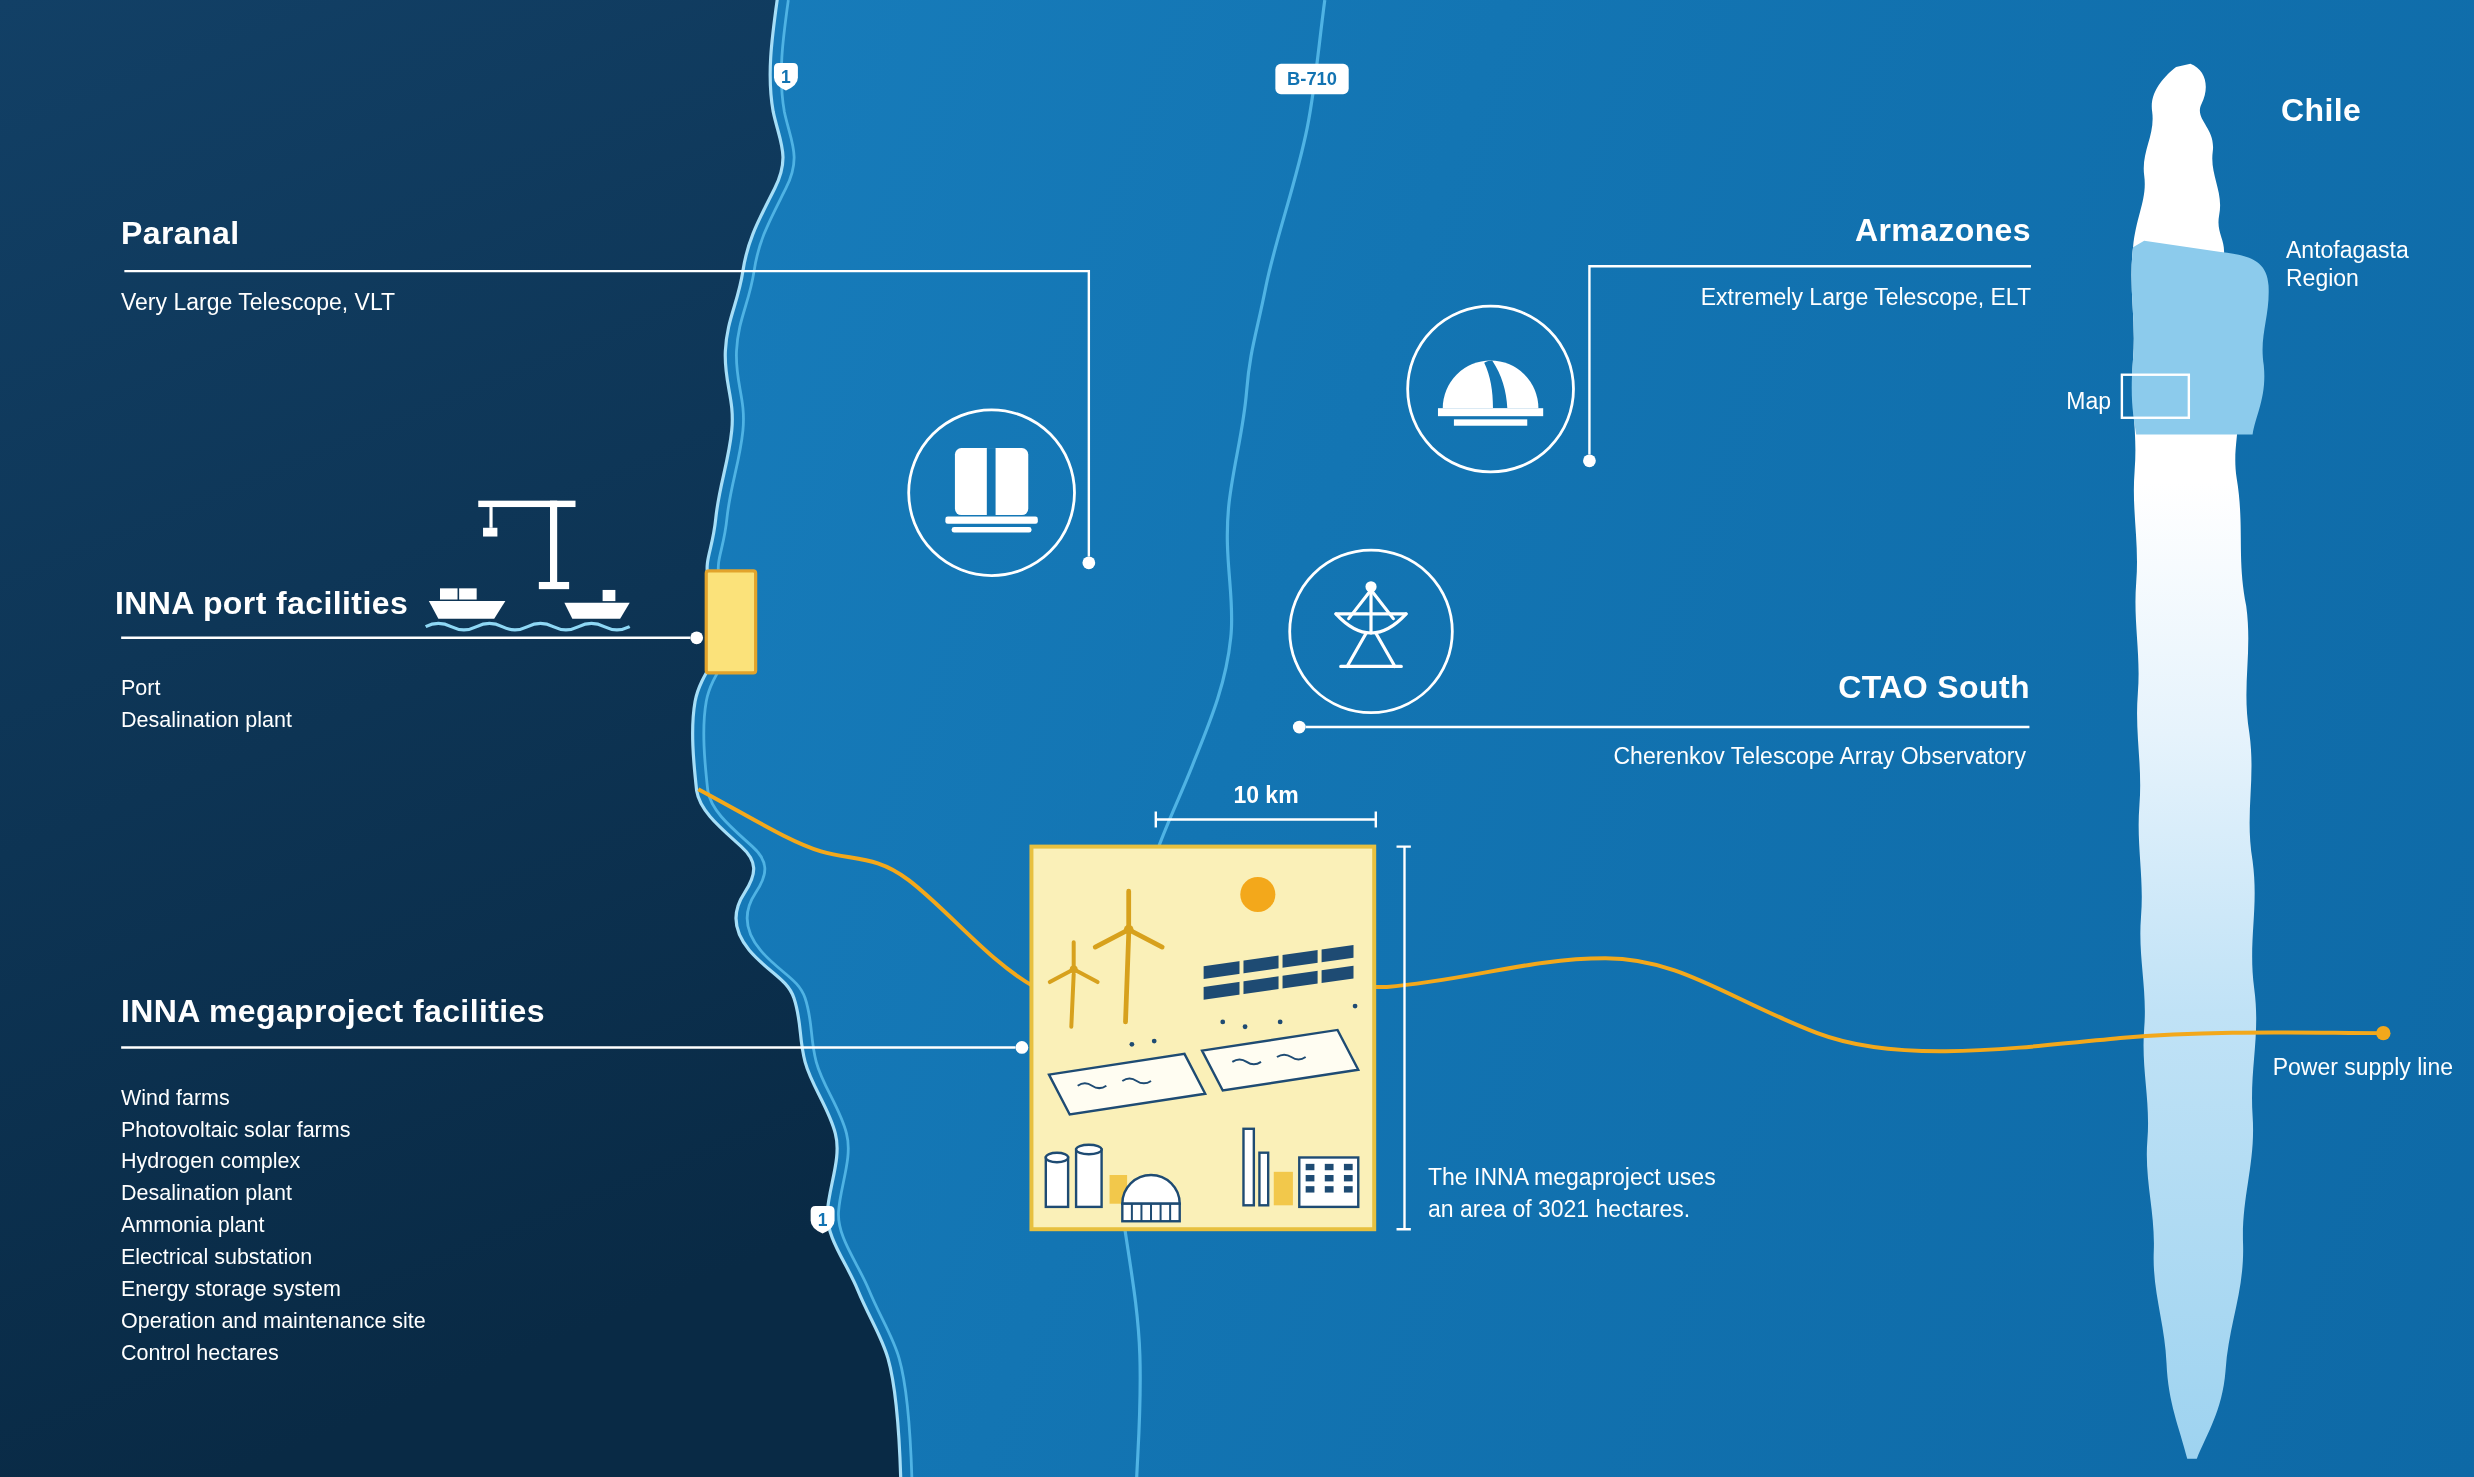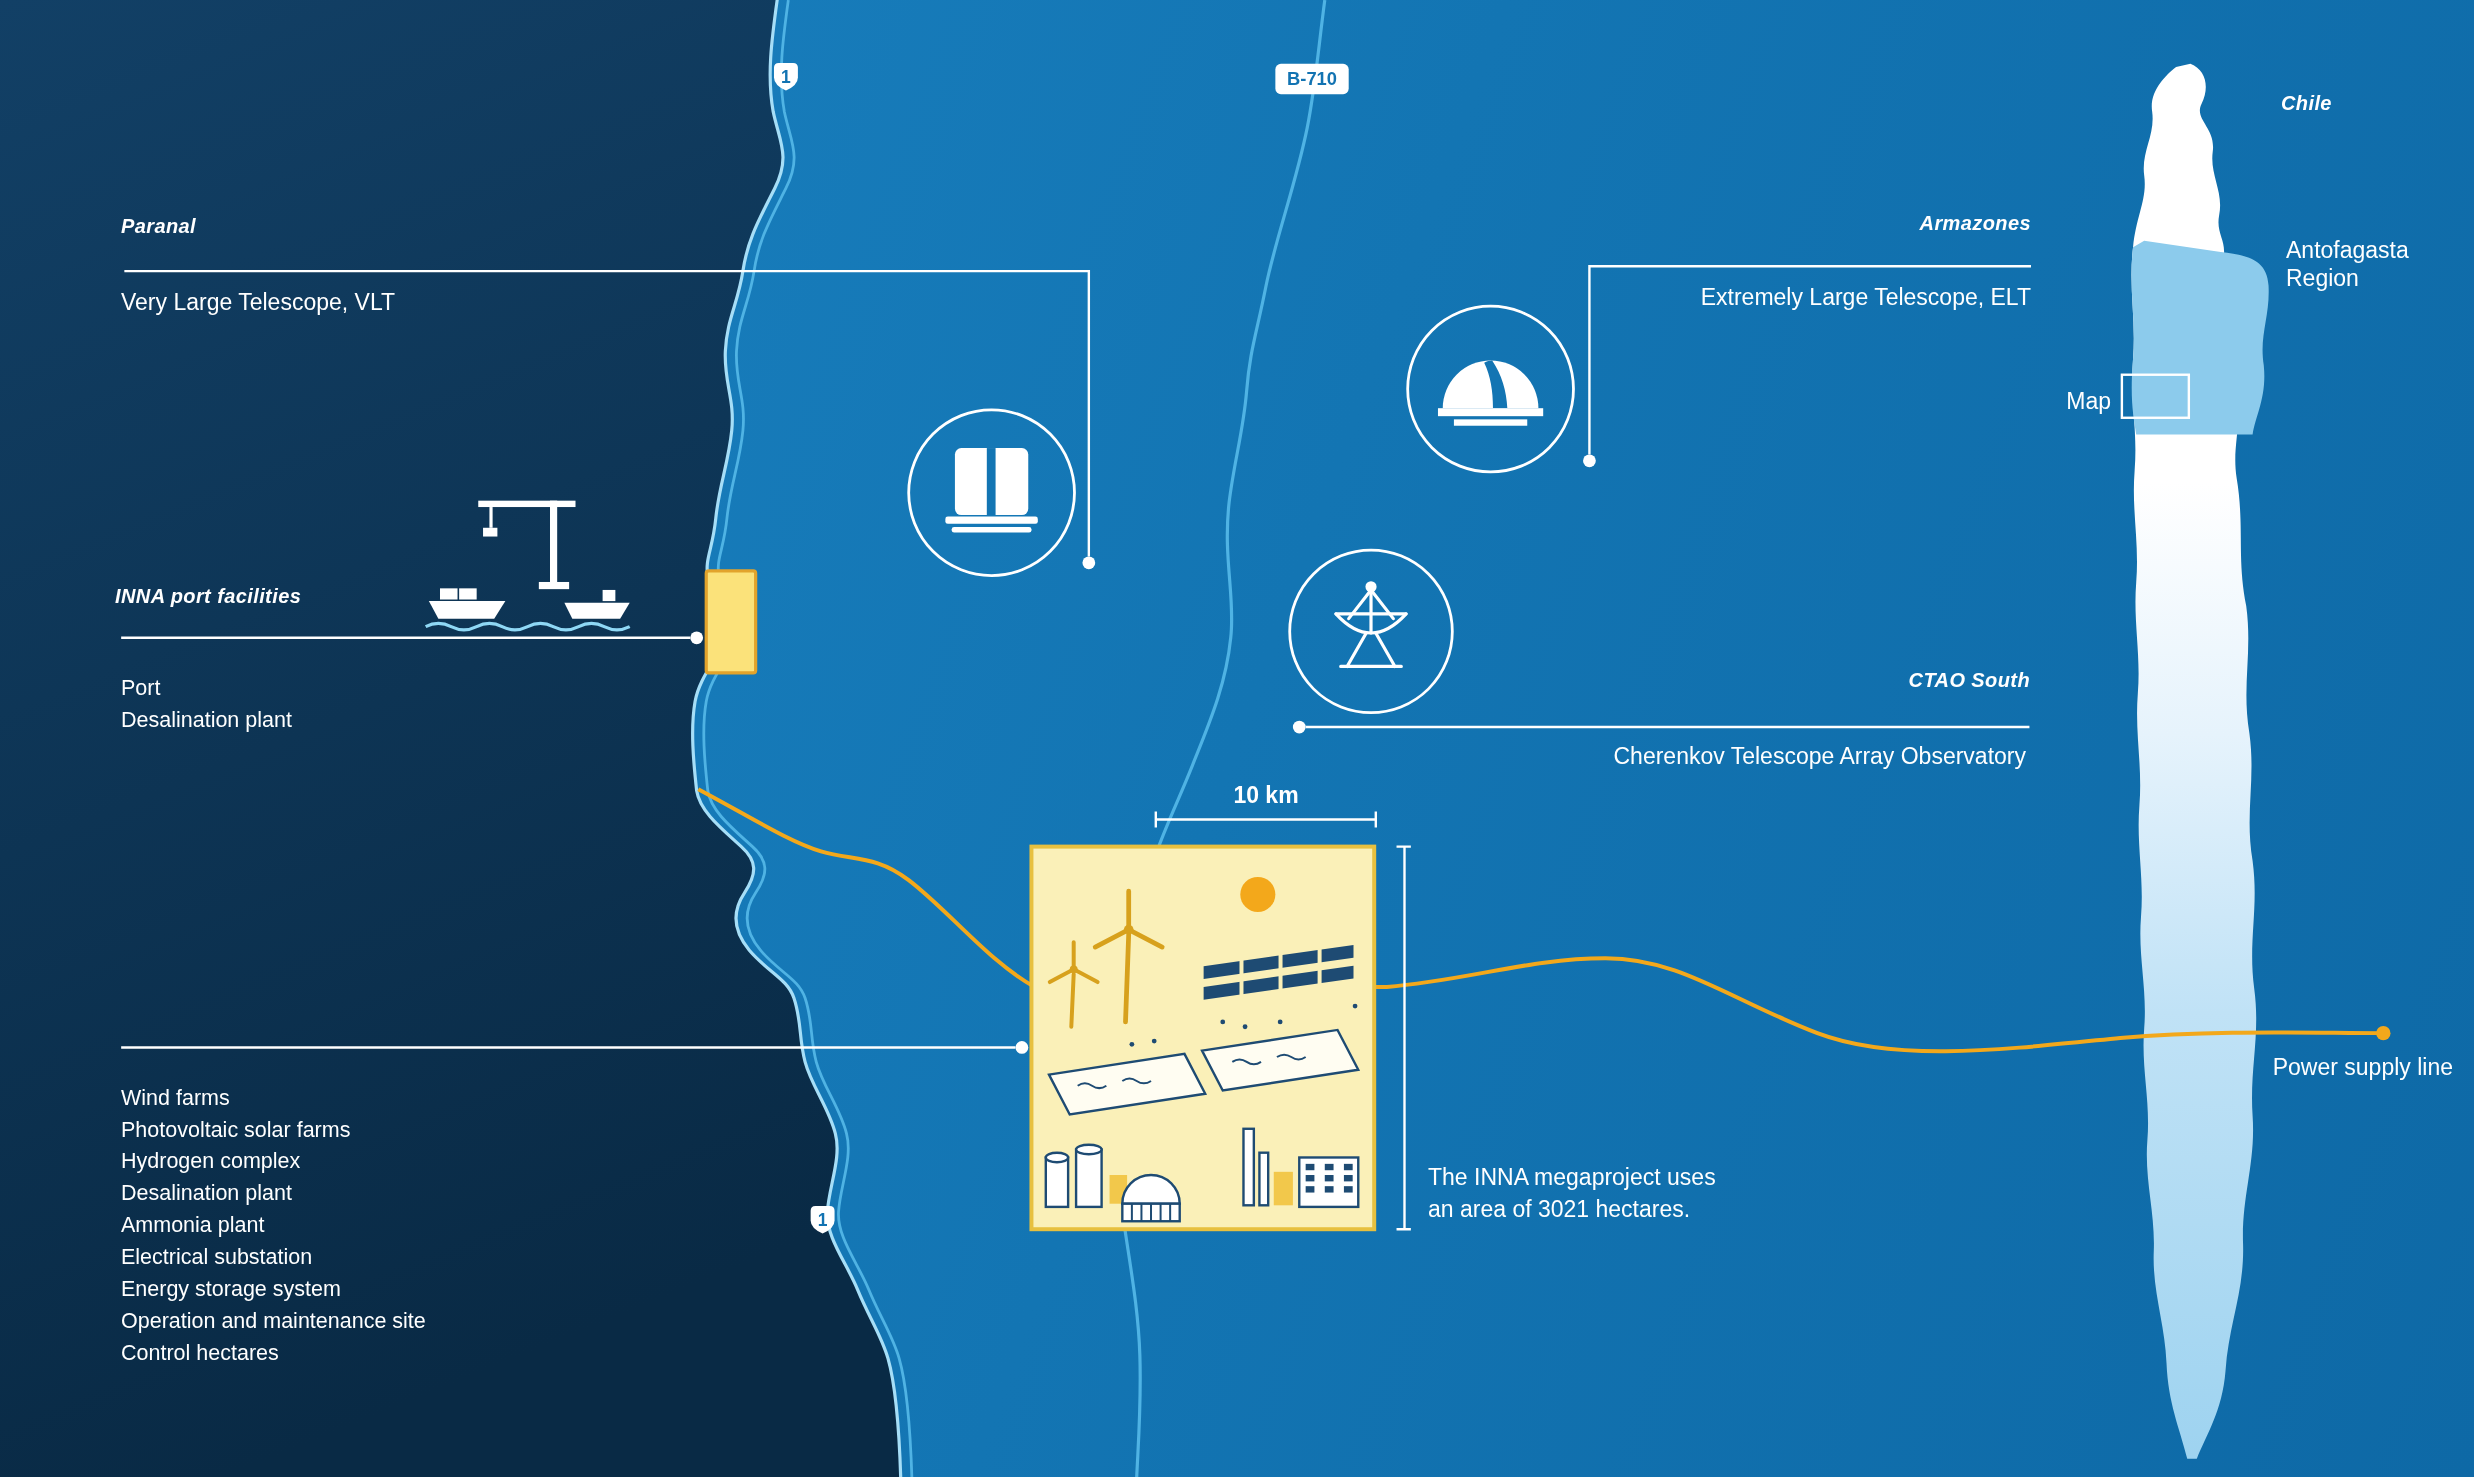--- a/index.html
+++ b/index.html
@@ -3,21 +3,21 @@
 <meta charset="utf-8">
 <style>
   html,body{margin:0;padding:0;background:#0b2e4b;}
   .stage{
     position:relative;width:2475px;height:1478px;overflow:hidden;
     background:linear-gradient(110deg,#1b82c1 0%,#1375b3 50%,#0e69a6 100%);
     font-family:"Liberation Sans",sans-serif;
   }
   .stage svg{position:absolute;left:0;top:0;}
   .lbl{position:absolute;color:#fff;font-family:"Liberation Sans",sans-serif;white-space:nowrap;}
-  .t1{font-size:20px;font-weight:700;letter-spacing:0.4px;font-style:italic;}
+  .t1{font-size:32px;font-weight:700;letter-spacing:0.4px;}
   .t2{font-size:23px;font-weight:400;margin-top:7px;}
   .t3{font-size:21.5px;font-weight:400;margin-top:24px;}
   .bold{font-weight:700;}
   .right{text-align:right;}
   svg text{font-family:"Liberation Sans",sans-serif;}
 </style>
 </head>
 <body>
 
 <div class="stage">
@@ -242,20 +242,21 @@
 <div class="lbl t1 right" style="left:1632px;top:212px;width:399px">Armazones</div>
 <div class="lbl t2 right" style="left:1632px;top:277px;width:399px">Extremely Large Telescope, ELT</div>
 
 <div class="lbl t1 right" style="left:1631px;top:669px;width:399px">CTAO South</div>
 <div class="lbl t2 right" style="left:1548px;top:736px;width:478px">Cherenkov Telescope Array Observatory</div>
 
 <div class="lbl t1" style="left:115px;top:585px">INNA port facilities</div>
 <div class="lbl t3" style="left:121px;top:652px">Port</div>
 <div class="lbl t3" style="left:121px;top:684px">Desalination plant</div>
 
+<div class="lbl t1" style="left:121px;top:993px">INNA megaproject facilities</div>
 <div class="lbl t3" style="left:121px;top:1062px">Wind farms</div>
 <div class="lbl t3" style="left:121px;top:1094px">Photovoltaic solar farms</div>
 <div class="lbl t3" style="left:121px;top:1125px">Hydrogen complex</div>
 <div class="lbl t3" style="left:121px;top:1157px">Desalination plant</div>
 <div class="lbl t3" style="left:121px;top:1189px">Ammonia plant</div>
 <div class="lbl t3" style="left:121px;top:1221px">Electrical substation</div>
 <div class="lbl t3" style="left:121px;top:1253px">Energy storage system</div>
 <div class="lbl t3" style="left:121px;top:1285px">Operation and maintenance site</div>
 <div class="lbl t3" style="left:121px;top:1317px">Control hectares</div>
 

